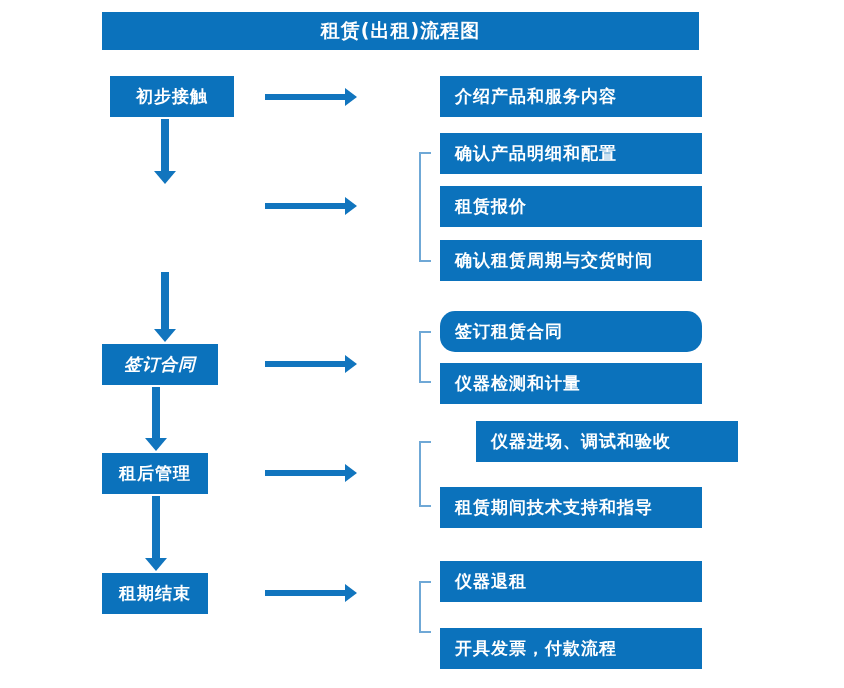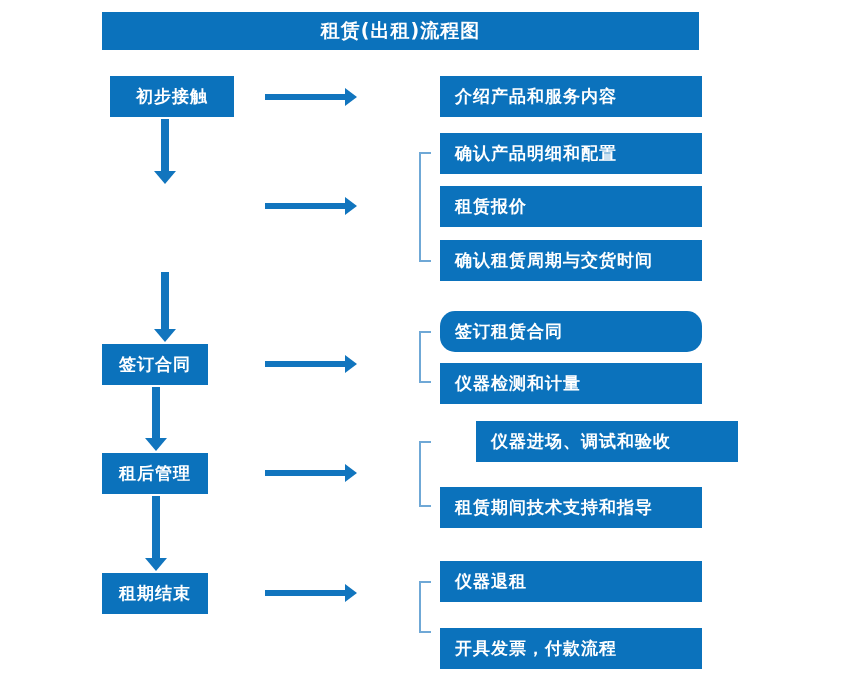--- a/index.html
+++ b/index.html
@@ -110,21 +110,21 @@
 </head>
 <body>
 
 <div id="canvas">
 
   <div class="title-banner">租赁(出租)流程图</div>
 
   <div class="box left" style="left:110px; top:76px; width:124px; height:41px;">初步接触</div>
 
 
-  <div class="box left" style="left:102px; top:344px; width:106px; height:41px;">签订合同</div>
+  <div class="box left" style="left:102px; top:344px; width:116px; height:41px;font-style:italic;">签订合同</div>
 
   <div class="box left" style="left:102px; top:453px; width:106px; height:41px;">租后管理</div>
 
   <div class="box left" style="left:102px; top:573px; width:106px; height:41px;">租期结束</div>
 
   <div class="v-arrow" style="left:154px; top:119px; height:65px;">
     <div class="shaft" style="height:53px;"></div>
     <div class="head" style="top:52px;"></div>
   </div>
 

